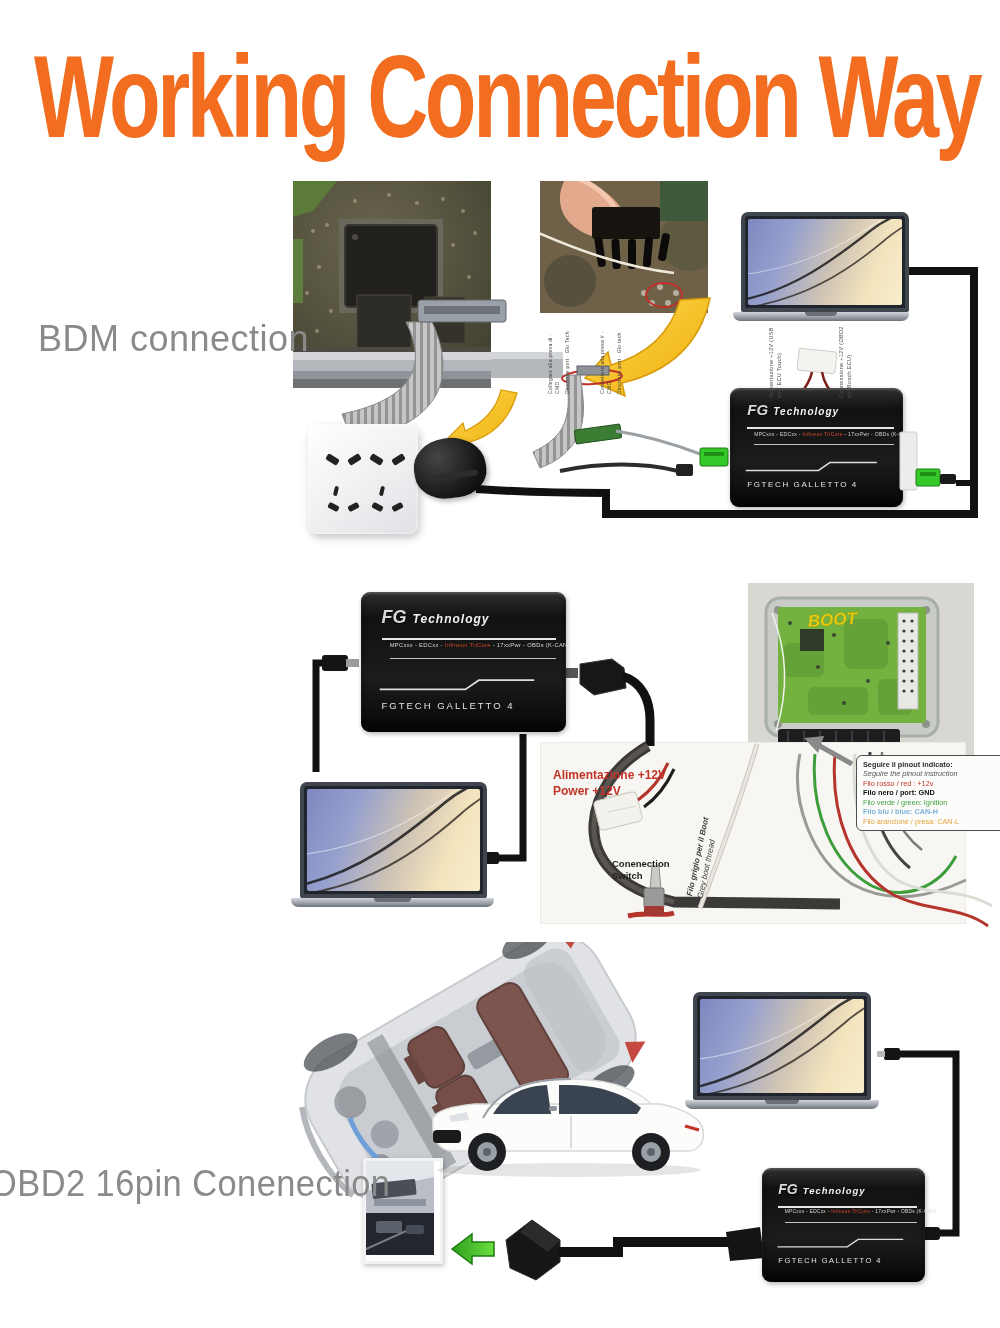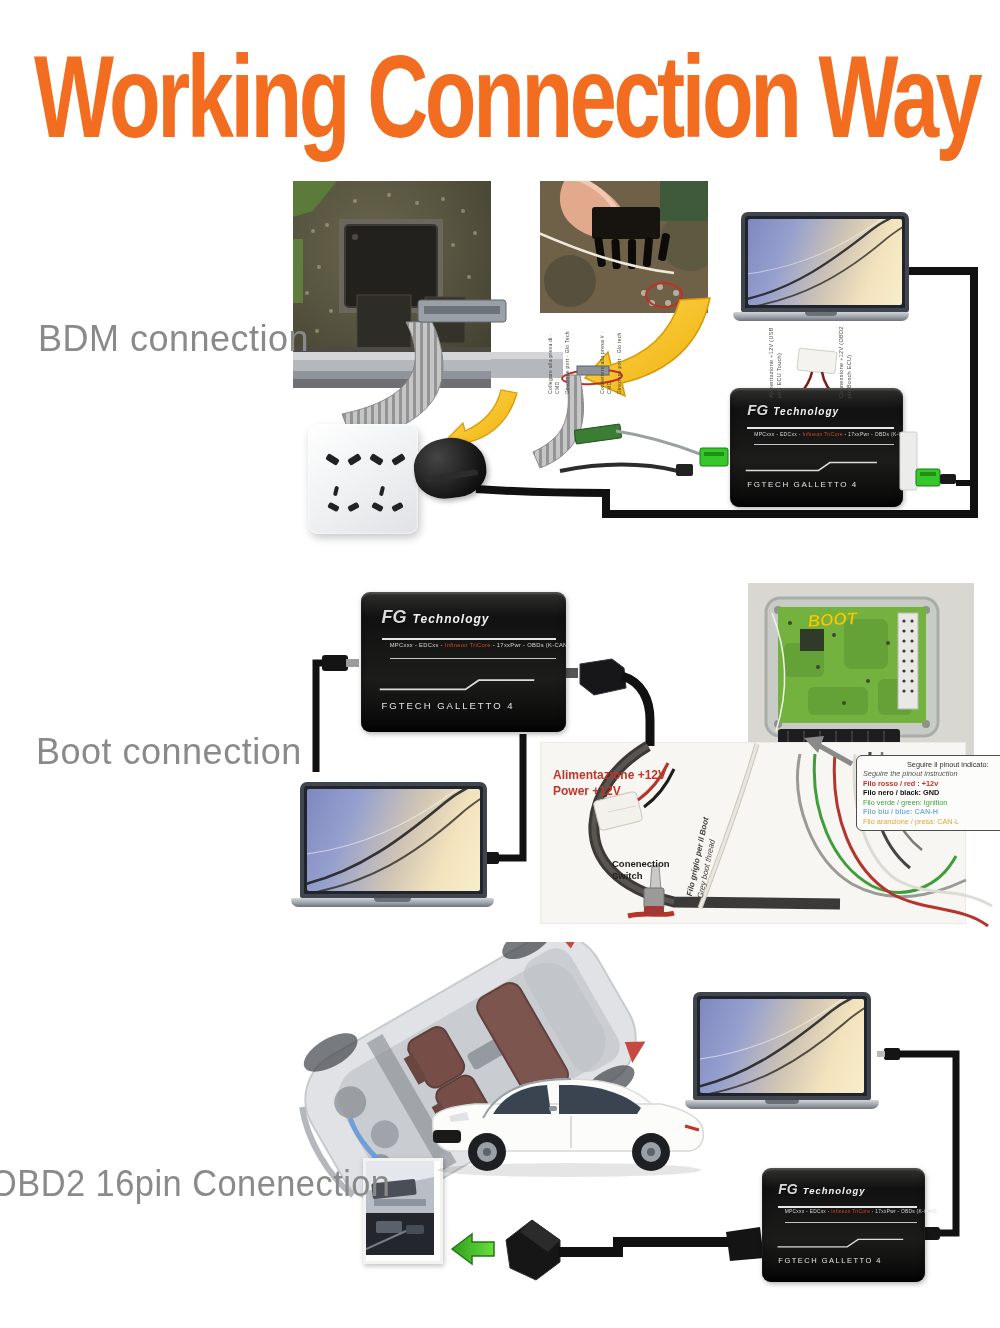--- a/index.html
+++ b/index.html
@@ -72,43 +72,42 @@
          font-size:5px;color:#45453f;letter-spacing:.3px;z-index:5;line-height:1.4;}
   .vtext2{font-size:5.5px;color:#4a4a46;}
 
   
   .power-label{position:absolute;left:553px;top:768px;z-index:5;color:#c23428;font-weight:bold;font-size:12px;line-height:1.3;}
   .switch-label{position:absolute;left:612px;top:858px;z-index:5;color:#1d1d1a;font-weight:bold;font-size:9.5px;line-height:1.3;}
   .greywire-label{position:absolute;left:706px;top:878px;z-index:5;color:#3c3c38;font-weight:bold;font-size:8px;
       font-style:italic;transform:rotate(-78deg);transform-origin:left bottom;line-height:1.35;white-space:nowrap;}
   .pinout-box{position:absolute;left:856px;top:755px;width:138px;z-index:6;background:#fcfcfa;
       border:1.5px solid #4e4e4e;border-radius:6px;padding:4px 6px;font-size:7.3px;line-height:1.3;white-space:nowrap;}
-  .pinout-box .pl0{color:#2e2e2e;font-weight:normal;margin-left:44px;}
+  .pinout-box .pl0{color:#2e2e2e;font-weight:bold;}
   .pinout-box .pl1{color:#555;font-style:italic;}
-  .pinout-box .pl2{color:#c23428;font-weight:bold;}
+  .pinout-box .pl2{color:#c23428;font-weight:normal;}
   .pinout-box .pl3{color:#111;font-weight:bold;}
   .pinout-box .pl4{color:#3E9E3C;}
   .pinout-box .pl5{color:#7FB2D9;font-weight:bold;}
   .pinout-box .pl6{color:#E5A43C;}
 
   
   .ov{position:absolute;left:0;top:0;width:1000px;height:1328px;pointer-events:none;}
   .ov-mid{z-index:2;} .ov-top{z-index:4;}
   .scirocco{position:absolute;left:423px;top:1066px;width:290px;height:114px;z-index:4;}
   .ghostcar{position:absolute;left:268px;top:942px;width:410px;height:262px;z-index:2;}
 </style>
 </head>
 <body>
 
 <div class="canvas">
 
   <h1 class="title">Working Connection Way</h1>
 
   <div class="sec-label lbl-bdm">BDM connection</div>
-  <div class="sec-label lbl-boot">Boot connection</div>
   <div class="sec-label lbl-obd">OBD2 16pin Conenection</div>
 
   <div class="pane photo1">
     <svg width="198" height="207" viewBox="0 0 198 207">
       <rect width="198" height="207" fill="#55523e"></rect>
       <rect width="198" height="207" fill="url(#pcbShade)"></rect>
       <defs>
         <radialGradient id="pcbShade" cx="40%" cy="30%" r="90%">
           <stop offset="0%" stop-color="#6d6950" stop-opacity=".8"></stop>
             <stop offset="100%" stop-color="#3c3a2c"></stop>
@@ -349,21 +348,21 @@
     <div>Switch</div>
   </div>
   <div class="greywire-label">
     <div>Filo grigio per il Boot</div>
     <div style="font-weight:normal;">Grey boot thread</div>
   </div>
   <div class="pinout-box">
     <div class="pl0">Seguire il pinout indicato:</div>
     <div class="pl1">Seguire the pinout instruction</div>
     <div class="pl2">Filo rosso / red : +12v</div>
-    <div class="pl3">Filo nero / black: GND</div>
+    <div class="pl3">Filo nero / port: GND</div>
     <div class="pl4">Filo verde / green: Ignition</div>
     <div class="pl5">Filo blu / blue: CAN-H</div>
     <div class="pl6">Filo arancione / presa: CAN-L</div>
   </div>
 
   <svg class="ghostcar" viewBox="0 0 410 262">
     <g transform="rotate(-30 205 131)" opacity=".92">
       <rect x="40" y="45" width="330" height="162" rx="50" fill="#c2c7cc" opacity=".55" stroke="#93989e" stroke-width="2"></rect>
       <rect x="72" y="68" width="268" height="118" rx="32" fill="#aeb3b9" opacity=".5"></rect>
       <ellipse cx="92" cy="42" rx="30" ry="14" fill="#3a3e44" opacity=".75"></ellipse>

